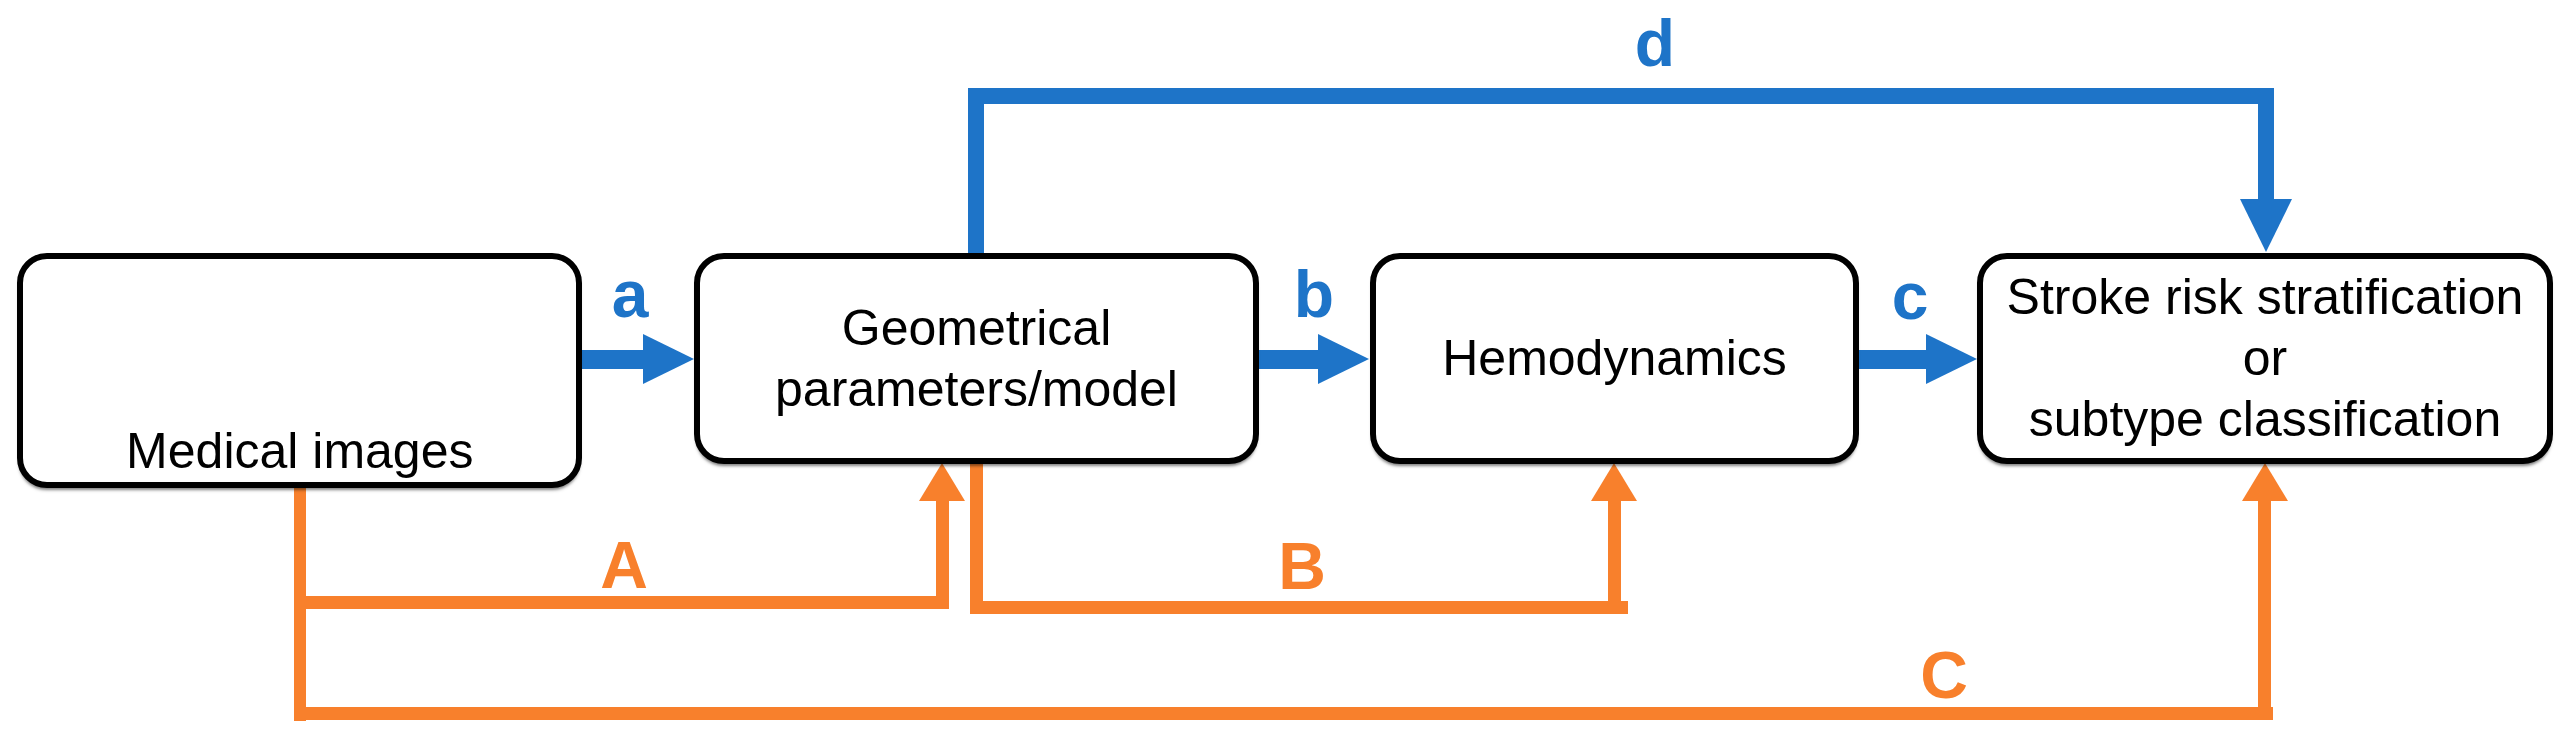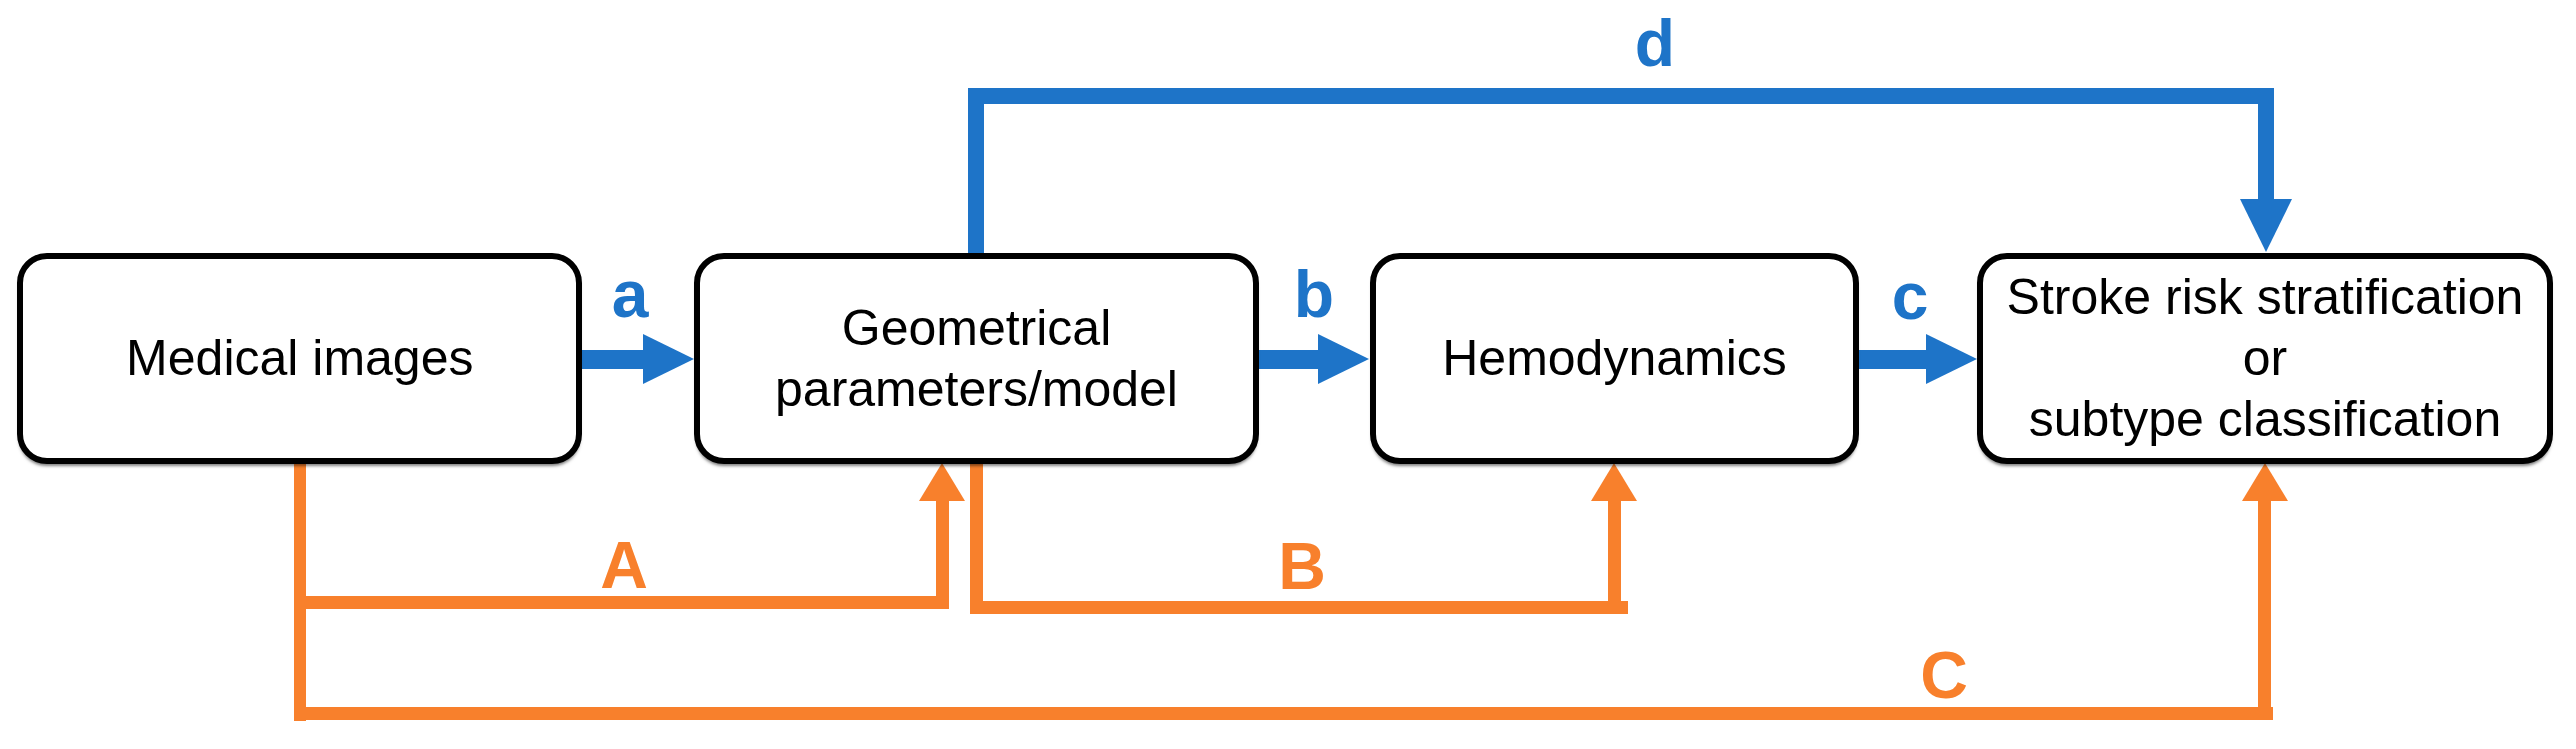--- a/index.html
+++ b/index.html
@@ -24,21 +24,21 @@
     border-radius:30px;
     background:#fff;
     display:flex;flex-direction:column;
     align-items:center;justify-content:center;
     text-align:center;
     font-size:50px;line-height:61px;color:var(--ink);
     box-shadow:0 4.3px 3.1px -2.5px rgba(0,0,0,.5);
     z-index:3;
   }
   .node .ln{white-space:nowrap;}
-  #node-1{left:17.3px;  top:253px; width:565px; height:211px;}
+  #node-1{left:17.3px;  top:253px; width:565px; height:235px;justify-content:flex-end;}
   #node-2{left:694px;top:253px; width:565px; height:211px;}
   #node-3{left:1370px;top:253px; width:489px; height:211px;}
   #node-4{left:1977px;top:253px; width:576px; height:211px;}
 
   
   .seg{position:absolute;z-index:1;}
   .blue{background:var(--blue);}
   .orange{background:var(--orange);}
   .tri{position:absolute;width:0;height:0;z-index:1;}
   .tri.right{border-top:25px solid transparent;border-bottom:25px solid transparent;border-left:51px solid var(--blue);}

